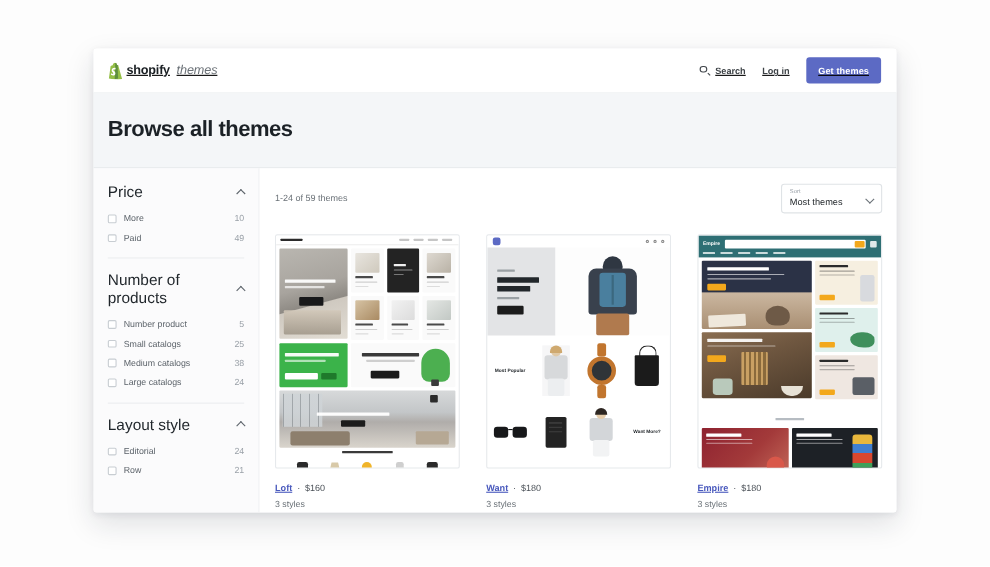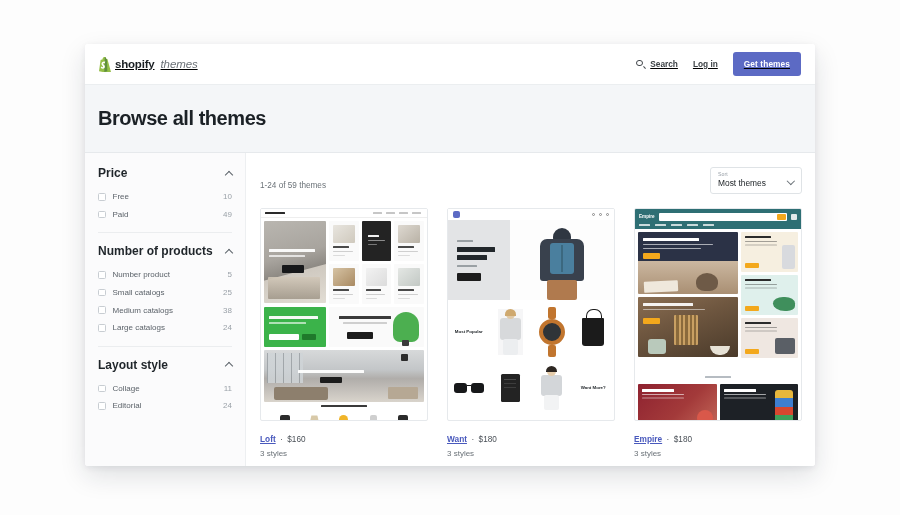--- a/index.html
+++ b/index.html
@@ -53,42 +53,42 @@
     height:68px; display:flex; align-items:center; padding-left:13px;
   }
   .page-title { font-size:20px; font-weight:700; color:#1b2126; letter-spacing:-.45px; }
 
   
   .body { display:flex; height:313px; }
   .sidebar { width:179px; background:#fbfbfc; border-right:1px solid #edeff1; padding:13px 13px 0 13px; }
   .fgroup { padding-bottom:9px; }
   .fgroup + .fgroup { border-top:1px solid #ebedef; padding-top:11px; }
   .fhead { display:flex; align-items:center; justify-content:space-between; margin-bottom:8px; cursor:pointer; }
-  .fhead-label { font-size:12px; font-weight:700; color:#1f252a; }
+  .fhead-label { font-size:14px; font-weight:400; color:#1f252a; }
   .chev { width:7px;height:7px; position:relative;}
   .chev:before{content:'';position:absolute;left:0.5px;top:2px;width:5px;height:5px;border-left:1.2px solid #5d646b;border-top:1.2px solid #5d646b;transform:rotate(45deg);}
   .frow { display:flex; align-items:center; height:17.6px; cursor:pointer; }
   .cbox { width:7.5px;height:7.5px;border:1px solid #c8cdd2;border-radius:1.5px;background:#fff;flex:0 0 auto;}
   .frow-label { font-size:8px; color:#5c636a; margin-left:7px; }
   .frow-count { margin-left:auto; font-size:8px; color:#9aa1a8; }
 
   
   .main { flex:1; padding:14px 13px 0 14px; background:#fff; }
-  .mainhead { display:flex; align-items:center; }
+  .mainhead { display:flex; align-items:flex-start; }
   .count { font-size:8.2px; color:#6b7278; padding-top:9px; }
   .sortbox {
     margin-left:auto; width:92px; height:27px; border:1px solid #dfe3e6; border-radius:3px;
     background:#fff; padding:3px 7px 0 7px; position:relative; cursor:pointer;
   }
   .sortlabel { font-size:5.2px; color:#9aa1a8; letter-spacing:.1px; }
   .sortval { font-size:8.4px; color:#22272b; margin-top:1px; }
   .sortchev { position:absolute; right:7px; top:10px; width:6px;height:6px; }
   .sortchev:before{content:'';position:absolute;left:0;top:0;width:4.6px;height:4.6px;border-right:1.2px solid #6b7278;border-bottom:1.2px solid #6b7278;transform:rotate(45deg);}
 
-  .grid { display:flex; gap:19px; margin-top:14px; }
+  .grid { display:flex; gap:24px; margin-top:19px; }
   .card { width:168px; }
   .thumb {
     height:213px; border:1px solid #e6e9ec; border-radius:2px; overflow:hidden;
     background:#fff; position:relative; cursor:pointer;
   }
   .meta { margin-top:7px; }
   .tname { font-size:8.3px; color:#4959bd; font-weight:700; text-decoration:underline; cursor:pointer; }
   .tprice { font-size:8.2px; color:#4a5057; }
   .tstyles { font-size:8px; color:#6b7278; margin-top:3px; }
 
@@ -278,21 +278,21 @@
 
       <aside class="sidebar">
 
         <div class="fgroup">
           <div class="fhead">
             <span class="fhead-label">Price</span>
             <span class="chev"></span>
           </div>
           <div class="frow">
             <span class="cbox"></span>
-            <span class="frow-label">Free</span>
+            <span class="frow-label">More</span>
             <span class="frow-count">10</span>
           </div>
           <div class="frow">
             <span class="cbox"></span>
             <span class="frow-label">Paid</span>
             <span class="frow-count">49</span>
           </div>
         </div>
 
         <div class="fgroup">
@@ -322,27 +322,27 @@
           </div>
         </div>
 
         <div class="fgroup">
           <div class="fhead">
             <span class="fhead-label">Layout style</span>
             <span class="chev"></span>
           </div>
           <div class="frow">
             <span class="cbox"></span>
-            <span class="frow-label">Collage</span>
-            <span class="frow-count">11</span>
-          </div>
-          <div class="frow">
-            <span class="cbox"></span>
             <span class="frow-label">Editorial</span>
             <span class="frow-count">24</span>
+          </div>
+          <div class="frow">
+            <span class="cbox"></span>
+            <span class="frow-label">Row</span>
+            <span class="frow-count">21</span>
           </div>
         </div>
       </aside>
 
       <main class="main">
         <div class="mainhead">
           <div class="count">1-24 of 59 themes</div>
           <div class="sortbox">
             <div class="sortlabel">Sort</div>
             <div class="sortval">Most themes</div>

